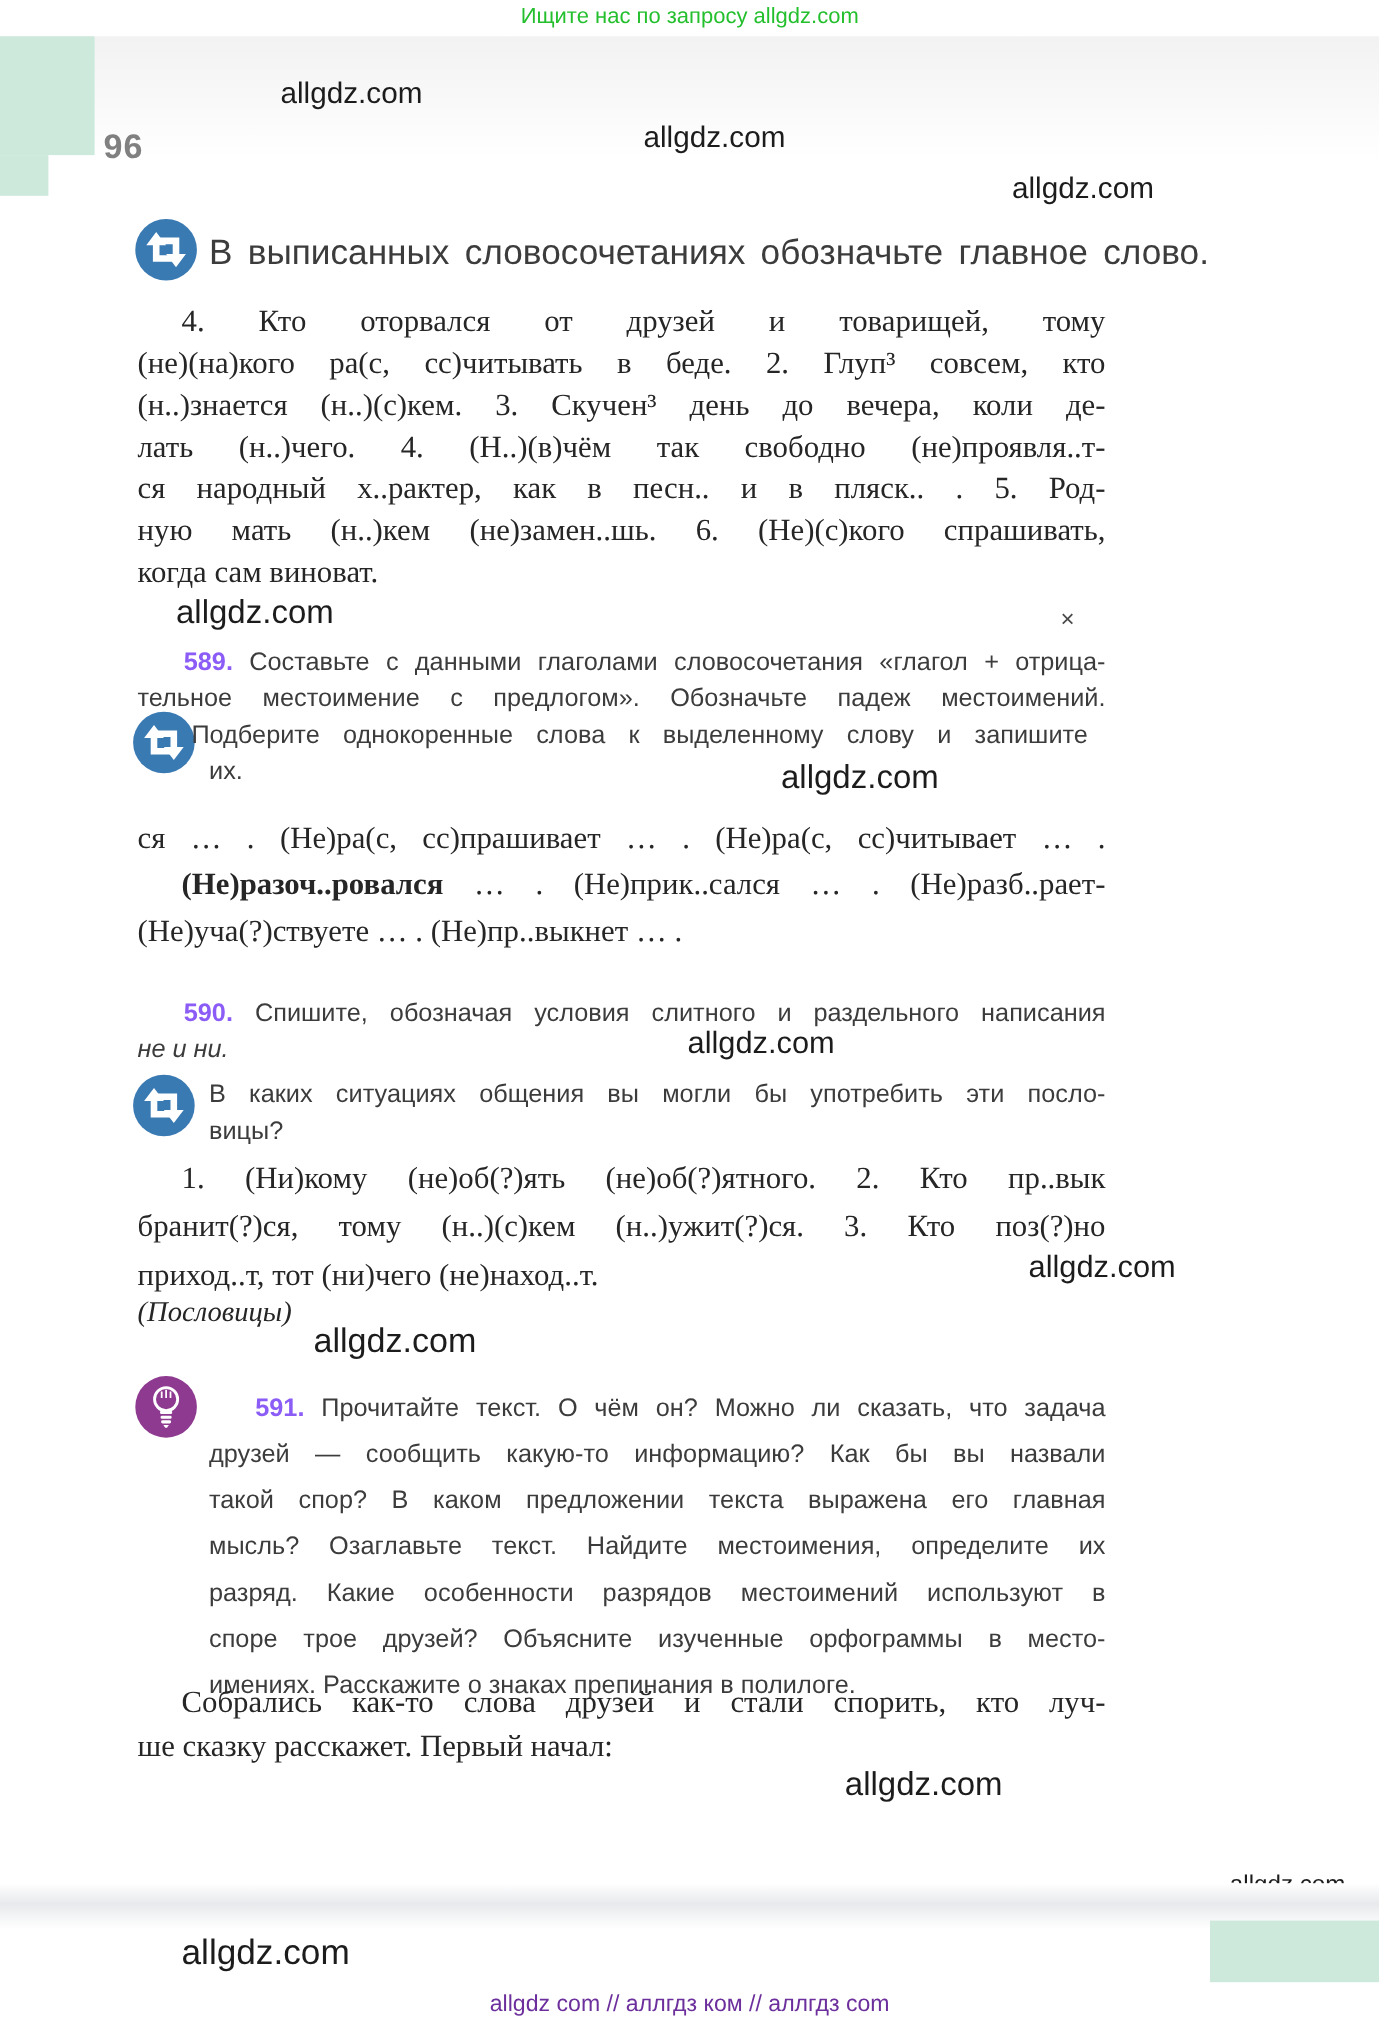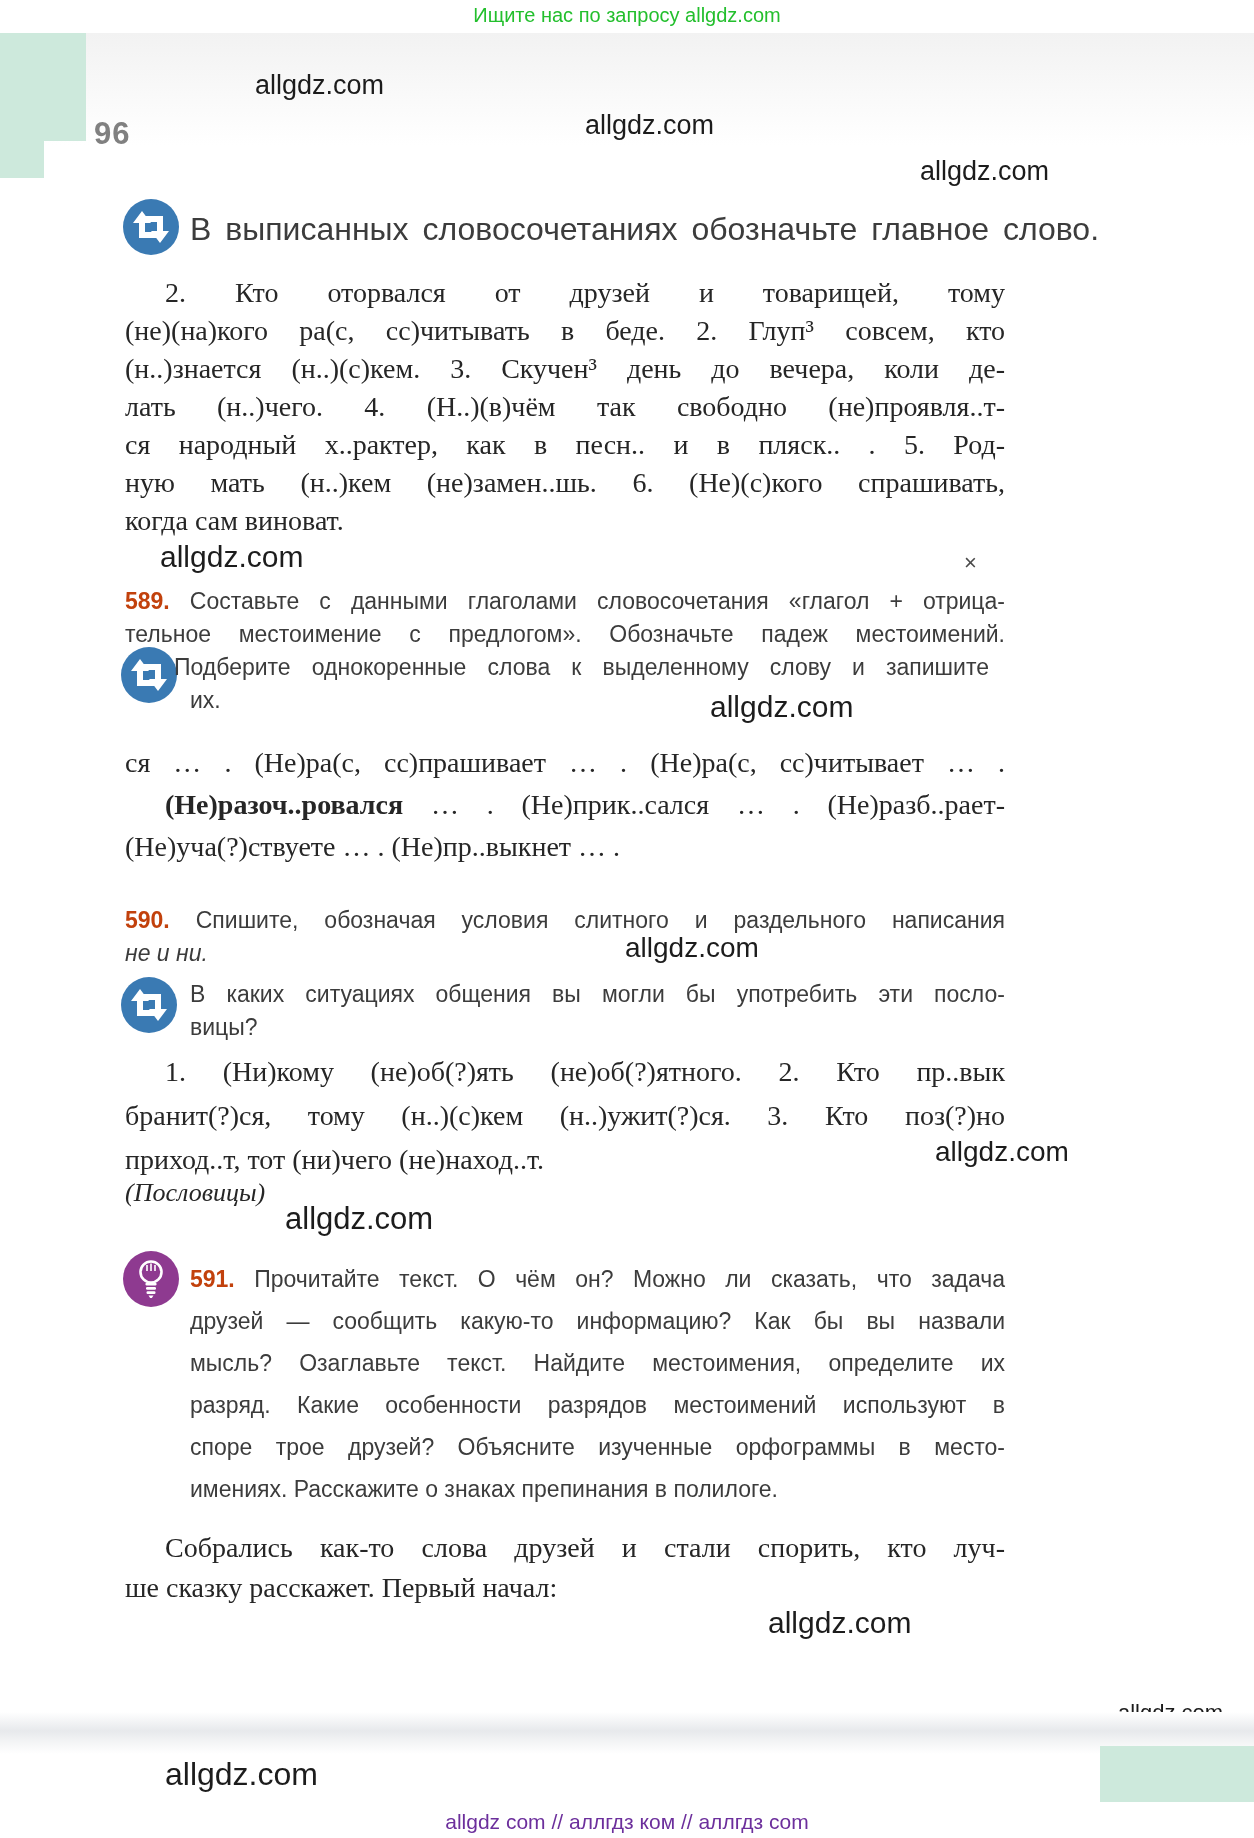--- a/index.html
+++ b/index.html
@@ -27,21 +27,21 @@
   .wm11{top:1756px;left:165px;font-size:32px;}
   
   .icon{width:58px;height:58px;}
   .icon1{top:198px;left:122px;}
   .icon2{top:646px;left:120px;}
   .icon3{top:976px;left:120px;}
   .icon4{top:1250px;left:122px;}
   
   .sans{font-size:23px;color:#3c3c3c;line-height:33px;}
   .instrA{top:213px;left:190px;font-size:32px;word-spacing:5px;white-space:nowrap;}
-  .numTeal{color:#c2410c;font-weight:bold;}
+  .numTeal{color:#8b5cf6;font-weight:bold;margin-left:42px;}
   .jline{text-align:justify;text-align-last:justify;}
   .nline{text-align:left;}
   
   .serif{font-family:"Liberation Serif","DejaVu Serif",serif;font-size:28px;color:#262626;}
   .blockA{top:274px;left:125px;width:880px;line-height:38px;}
   .boldlist{top:742px;left:125px;width:880px;line-height:42px;}
   .prov{top:1050px;left:125px;width:880px;line-height:44px;}
   .tale{top:1528px;left:125px;width:880px;line-height:40px;}
   .indent{text-indent:40px;}
   .ex589l1{top:585px;left:125px;width:880px;}
@@ -79,21 +79,21 @@
   <div class="abs icon icon1">
     <svg width="58" height="58" viewBox="0 0 58 58">
       <circle cx="29" cy="29" r="28" fill="#3a7ab3"></circle>
       <path d="M11 25 L20 13 L29 25 L23 25 L23 34 L40 34 L40 40 L17 40 L17 25 Z" fill="#ffffff"></path>
       <path d="M47 33 L38 45 L29 33 L35 33 L35 24 L18 24 L18 18 L41 18 L41 33 Z" fill="#ffffff"></path>
     </svg>
   </div>
   <div class="abs sans instrA">В выписанных словосочетаниях обозначьте главное слово.</div>
 
   <div class="abs serif blockA">
-    <div class="jline indent">2. Кто оторвался от друзей и товарищей, тому</div>
+    <div class="jline indent">4. Кто оторвался от друзей и товарищей, тому</div>
     <div class="jline">(не)(на)кого ра(с, сс)читывать в беде. 2. Глуп³ совсем, кто</div>
     <div class="jline">(н..)знается (н..)(с)кем. 3. Скучен³ день до вечера, коли де-</div>
     <div class="jline">лать (н..)чего. 4. (Н..)(в)чём так свободно (не)проявля..т-</div>
     <div class="jline">ся народный х..рактер, как в песн.. и в пляск.. . 5. Род-</div>
     <div class="jline">ную мать (н..)кем (не)замен..шь. 6. (Не)(с)кого спрашивать,</div>
     <div class="nline">когда сам виноват.</div>
   </div>
 
   <div class="abs wm wm4">allgdz.com</div>
 
@@ -156,20 +156,21 @@
       <rect x="24.5" y="41.2" width="9" height="2.8" rx="1.2" fill="#ffffff"></rect>
       <path d="M26.5 45.5 L31.5 45.5 L29.8 48 L28.2 48 Z" fill="#ffffff"></path>
     </svg>
   </div>
   <div class="abs sans ex591">
     <div class="jline">
       <span class="numTeal">591.</span>
       <span>Прочитайте текст. О чём он? Можно ли сказать, что задача</span>
     </div>
     <div class="jline">друзей — сообщить какую-то информацию? Как бы вы назвали</div>
+    <div class="jline">такой спор? В каком предложении текста выражена его главная</div>
     <div class="jline">мысль? Озаглавьте текст. Найдите местоимения, определите их</div>
     <div class="jline">разряд. Какие особенности разрядов местоимений используют в</div>
     <div class="jline">споре трое друзей? Объясните изученные орфограммы в место-</div>
     <div class="nline">имениях. Расскажите о знаках препинания в полилоге.</div>
   </div>
 
   <div class="abs serif tale">
     <div class="jline indent">Собрались как-то слова друзей и стали спорить, кто луч-</div>
     <div class="nline">ше сказку расскажет. Первый начал:</div>
   </div>

